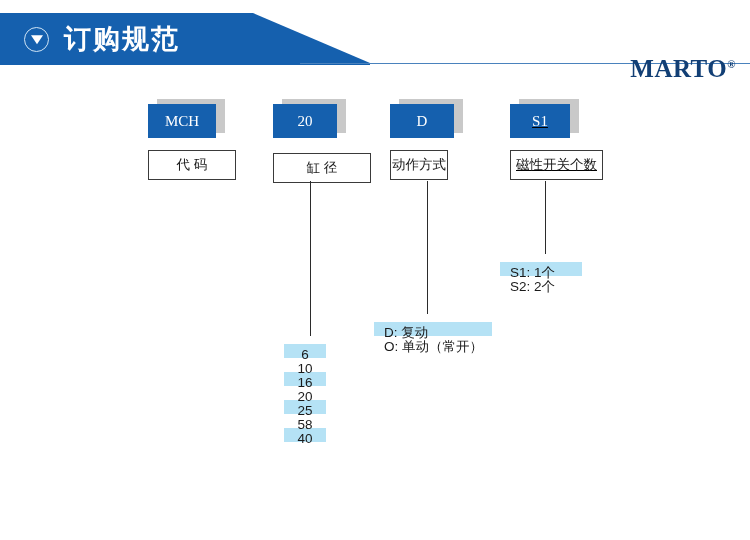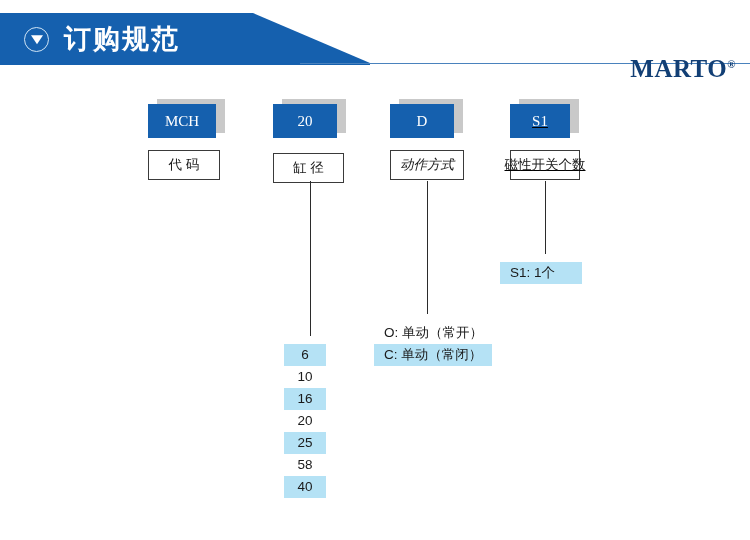--- a/index.html
+++ b/index.html
@@ -147,21 +147,21 @@
     width: 1px;
     background: #2b2b2b;
   }
 
   .opt-list {
     position: absolute;
     font-size: 13.5px;
     color: #1a1a1a;
   }
   .opt {
-    height: 22px;
+    height: 14px;
     line-height: 22px;
     box-sizing: border-box;
     white-space: nowrap;
   }
   .opt.hl {
     background: #b5e2f5;
   }
   .opt.center {
     text-align: center;
   }
@@ -180,46 +180,47 @@
 </div>
 <div class="header-rule"></div>
 
 <div class="logo">
   <span>MARTO</span><span class="reg">®</span>
 </div>
 
 <div class="diagram" id="diagram">
     <div class="col" style="left: 148px; width: 68px;">
       <div class="code-box">MCH</div>
-      <div class="label-box" style="width: 72px;">代 码</div>
+      <div class="label-box" style="width: 88px;">代 码</div>
     </div>
     <div class="col" style="left: 273px; width: 64px;">
       <div class="code-box">20</div>
-      <div class="label-box" style="width: 71px; margin-top: 15px;">缸 径</div>
+      <div class="label-box" style="width: 98px; margin-top: 15px;">缸 径</div>
     </div>
     <div class="connector" style="left: 310px; top: 177px; height: 155px;"></div>
     <div class="opt-list" style="left: 284px; top: 340px; width: 42px;">
       <div class="opt center hl">6</div>
       <div class="opt center">10</div>
       <div class="opt center hl">16</div>
       <div class="opt center">20</div>
       <div class="opt center hl">25</div>
       <div class="opt center">58</div>
       <div class="opt center hl">40</div>
     </div>
     <div class="col" style="left: 390px; width: 64px;">
       <div class="code-box">D</div>
-      <div class="label-box" style="width: 74px; font-style: italic;">动作方式</div>
+      <div class="label-box" style="width: 58px;">动作方式</div>
     </div>
     <div class="connector" style="left: 427px; top: 177px; height: 133px;"></div>
     <div class="opt-list" style="left: 374px; top: 318px; width: 118px;">
+      <div class="opt left hl">D: 复动</div>
       <div class="opt left">O: 单动（常开）</div>
-      <div class="opt left hl">C: 单动（常闭）</div>
     </div>
     <div class="col" style="left: 510px; width: 60px; text-decoration: underline;">
       <div class="code-box">S1</div>
-      <div class="label-box" style="width: 70px;">磁性开关个数</div>
+      <div class="label-box" style="width: 93px;">磁性开关个数</div>
     </div>
     <div class="connector" style="left: 545px; top: 177px; height: 73px;"></div>
     <div class="opt-list" style="left: 500px; top: 258px; width: 82px;">
       <div class="opt left hl">S1: 1个</div>
+      <div class="opt left">S2: 2个</div>
     </div>
   </div>
 
 </body></html>

